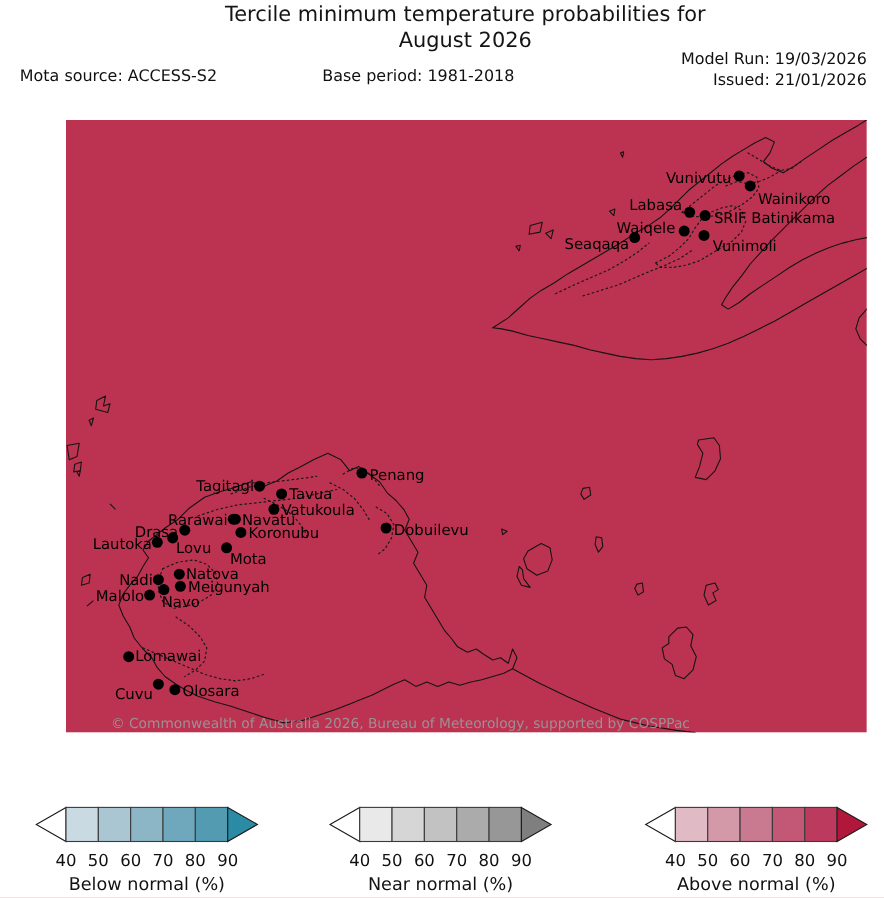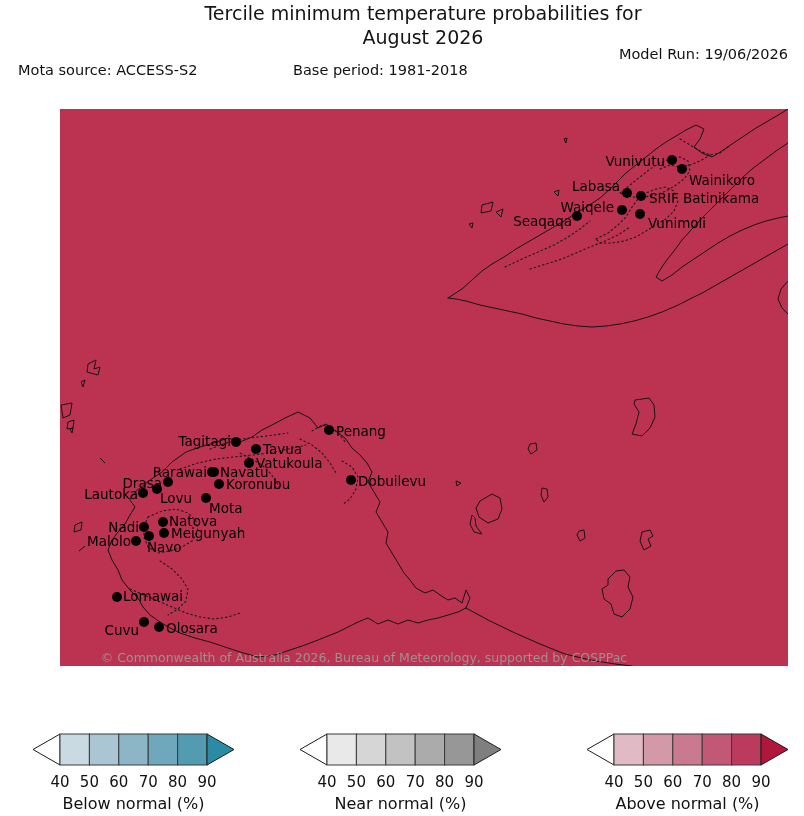--- a/index.html
+++ b/index.html
@@ -28,21 +28,22 @@
 <body>
 
 <div class="abs" id="title-block">
   <div>Tercile minimum temperature probabilities for</div>
   <div>August 2026</div>
 </div>
 
 <div class="abs" id="hdr-datasource">Mota source: ACCESS-S2</div>
 <div class="abs" id="hdr-baseperiod">Base period: 1981-2018</div>
 <div class="abs" id="hdr-right">
-  <div>Model Run: 19/06/2026</div>
+  <div>Model Run: 19/03/2026</div>
+  <div>Issued: 21/01/2026</div>
 </div>
 
 <div class="abs" id="map-wrap">
 <svg width="728" height="557" viewBox="0 0 728 557">
   <rect x="0" y="0" width="728" height="557" fill="#bc3351"></rect>
 
   <polygon class="coast" points="75,383 90,371 102,363 112,353 126,343 140,338 154,334 168,329 180,333 192,328 202,321 212,316 225,309 238,303 250,309 258,319 266,315 274,321 285,329 292,339 300,346 307,354 312,363 308,373 314,383 320,393 316,403 322,413 328,423 326,434 332,444 338,454 344,464 350,471 356,479 365,484 373,481 380,486 388,491 395,489 402,494 406,481 410,489 406,499 398,503 388,506 378,509 368,511 358,514 348,511 338,515 328,511 318,515 308,509 298,513 288,518 278,523 268,527 258,531 245,536 230,541 215,546 198,548 180,543 165,538 150,533 135,529 120,524 110,519 100,513 90,506 83,498 78,489 70,481 62,471 58,461 52,451 48,441 52,431 58,423 65,415 70,406 75,398 70,391"></polygon>
 
   <polyline class="coast" points="406,499 430,512 455,524 480,535 505,545 530,551 555,555 572,557"></polyline>
 

